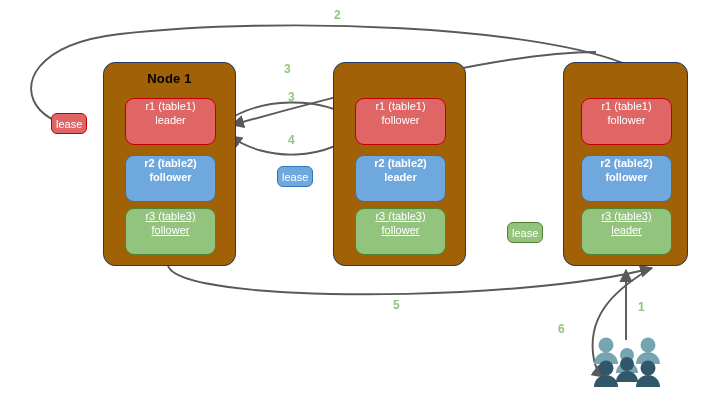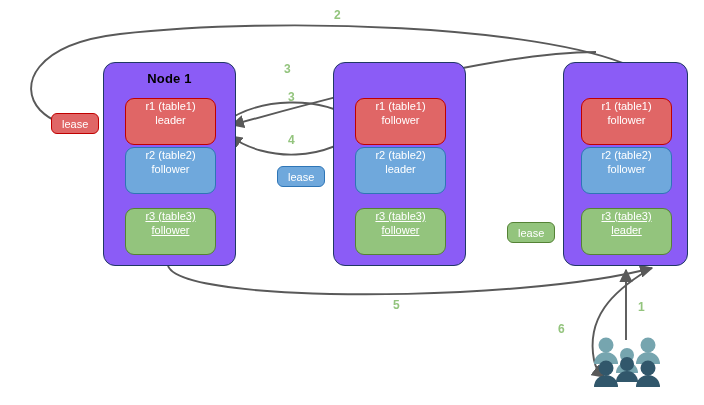--- a/index.html
+++ b/index.html
@@ -1,29 +1,29 @@
 <!DOCTYPE html>
 <html><head>
 <meta charset="utf-8">
 <style>
   html,body{margin:0;padding:0;background:#ffffff;}
   body{width:704px;height:405px;overflow:hidden;font-family:"Liberation Sans",sans-serif;}
   #stage{position:relative;width:704px;height:405px;background:#fff;}
   #wires{position:absolute;left:0;top:0;width:704px;height:405px;}
-  .node{position:absolute;background:#8b5cf6;border:1.6px solid #1f3864;border-radius:12px;box-sizing:border-box;}
+  .node{position:absolute;background:#a16207;border:1.6px solid #1f3864;border-radius:12px;box-sizing:border-box;}
   .node-title{position:absolute;left:0;right:0;top:8px;text-align:center;font-size:13px;font-weight:bold;color:#000;letter-spacing:.2px;}
   .replica{position:absolute;left:21px;width:91px;height:47px;border-radius:9px;box-sizing:border-box;
            display:flex;flex-direction:column;align-items:center;
            color:#ffffff;font-size:11px;line-height:14px;text-align:center;}
   .r-red{background:#e06666;border:1.6px solid #c00000;}
   .r-blue{background:#6fa8dc;border:1.6px solid #2e75b6;}
   .r-green{background:#93c47d;border:1.6px solid #548235;}
-  .rep1{top:35px;} .rep2{top:84px;} .rep3{top:145px;text-decoration:underline;}
+  .rep1{top:35px;} .rep2{top:92px;font-weight:bold;} .rep3{top:145px;text-decoration:underline;}
   .lease{position:absolute;height:21px;border-radius:6px;box-sizing:border-box;
-         display:flex;align-items:center;justify-content:center;color:#fff;font-size:11px;padding:0 10px;}
+         display:flex;align-items:center;justify-content:center;color:#fff;font-size:11px;padding:0 4px;}
   .lease-red{background:#e06666;border:1.6px solid #c00000;}
   .lease-blue{background:#6fa8dc;border:1.6px solid #2e75b6;}
   .lease-green{background:#93c47d;border:1.6px solid #548235;}
   .steplbl{position:absolute;color:#93c47d;font-size:12px;font-weight:bold;}
   #users{position:absolute;left:592px;top:336px;width:70px;height:56px;}
 </style>
 </head>
 <body>
 
 <div id="stage">

